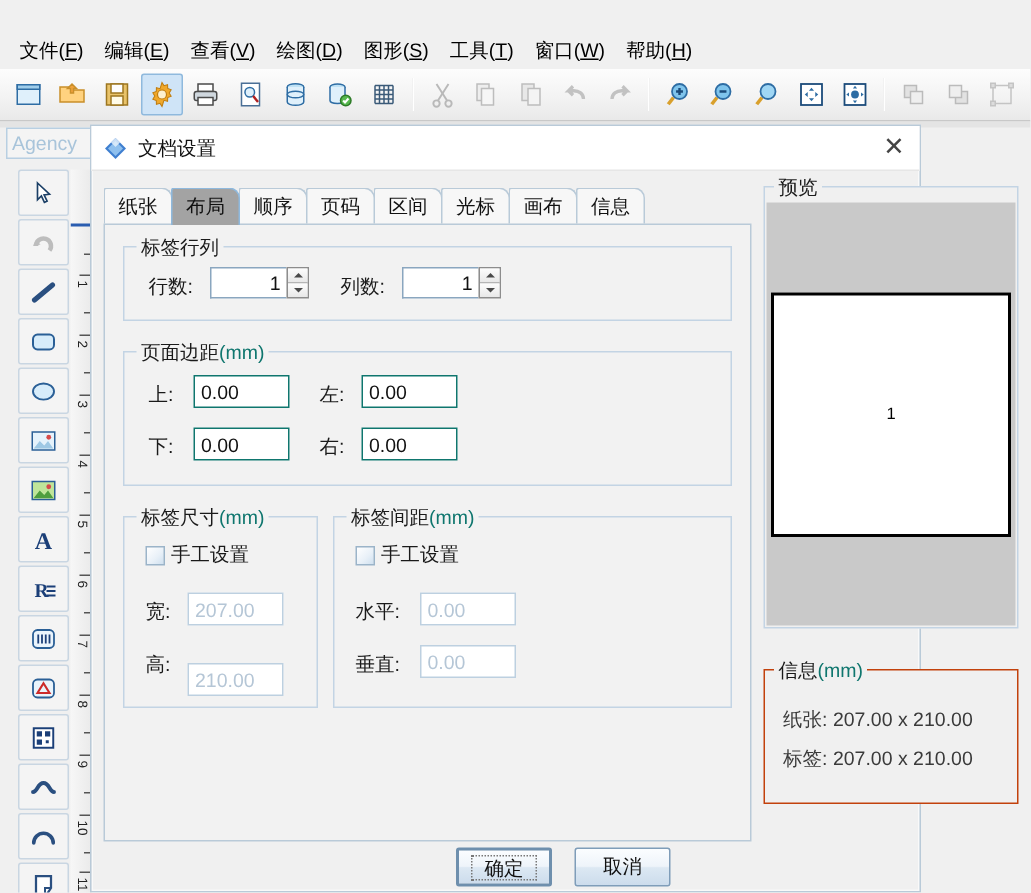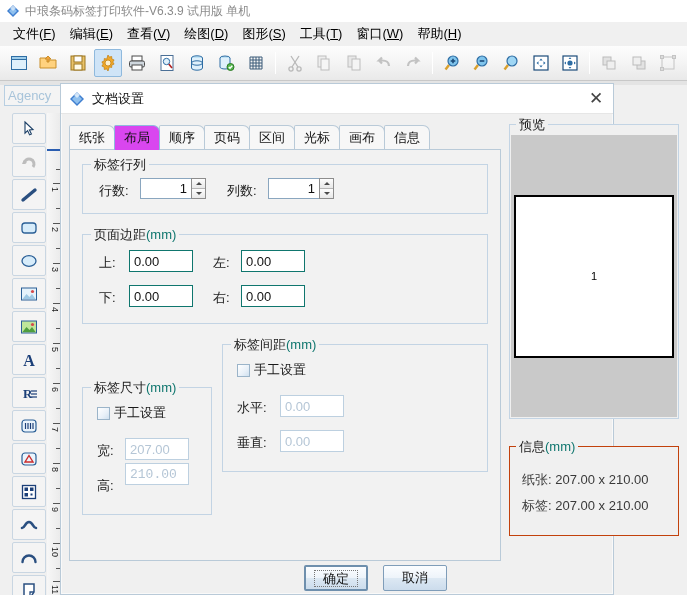--- a/index.html
+++ b/index.html
@@ -127,21 +127,21 @@
     display: flex; align-items: center;
     font-size: 13px; color: #111;
     background: #f7f7f7;
     border: 1px solid #b9cad8;
     border-bottom: none;
     margin-right: -1px;
     border-top-left-radius: 2px; border-top-right-radius: 7px;
     white-space: nowrap;
   }
   .tab.active {
-    background: #d946ef;
+    background: #a3a3a3;
     border-color: #8fb9dd;
     z-index: 3;
   }
 
   .tabpanel {
     position: absolute; left: 8px; top: 65px; width: 432px; height: 412px;
     background: #f2f2f2; border: 1px solid #b9cad8;
   }
 
   
@@ -240,30 +240,20 @@
   .dbtn.default { border: 2px solid #6e8fad; }
   .dbtn.default .inner {
     border: 1px dotted #777; padding: 0 8px; line-height: 15px;
   }
 </style>
 </head>
 <body>
 
 <div id="app">
 
-  <div class="titlebar">
-    <span class="title-ico">
-      <svg width="14" height="14" viewBox="0 0 14 14">
-        <polygon points="7,1 13,7 7,13 1,7" fill="#3f7fd0"></polygon>
-        <polygon points="7,3 11,7 7,11 3,7" fill="#8fc0ee"></polygon>
-        <polygon points="7,1 10,4 7,7 4,4" fill="#d8e9f9" opacity="0.8"></polygon>
-      </svg>
-    </span>
-    <span class="title-text">中琅条码标签打印软件-V6.3.9 试用版 单机</span>
-  </div>
 
   <div class="menubar">
     <div class="menu-item"><span>文件</span>(<u>F</u>)</div>
     <div class="menu-item"><span>编辑</span>(<u>E</u>)</div>
     <div class="menu-item"><span>查看</span>(<u>V</u>)</div>
     <div class="menu-item"><span>绘图</span>(<u>D</u>)</div>
     <div class="menu-item"><span>图形</span>(<u>S</u>)</div>
     <div class="menu-item"><span>工具</span>(<u>T</u>)</div>
     <div class="menu-item"><span>窗口</span>(<u>W</u>)</div>
     <div class="menu-item"><span>帮助</span>(<u>H</u>)</div>
@@ -668,33 +658,33 @@
         <span class="fld-label" style="left:130px; top:19px;">左:</span>
         <div class="tbox" style="left:158px; top:15px; width:64px; height:22px;">0.00</div>
 
         <span class="fld-label" style="left:16px; top:54px;">下:</span>
         <div class="tbox" style="left:46px; top:50px; width:64px; height:22px;">0.00</div>
 
         <span class="fld-label" style="left:130px; top:54px;">右:</span>
         <div class="tbox" style="left:158px; top:50px; width:64px; height:22px;">0.00</div>
       </div>
 
-      <div class="group" style="left:12px; top:194px; width:130px; height:128px;margin-top:43px;">
+      <div class="group" style="left:12px; top:194px; width:130px; height:128px;">
         <span class="glegend"><span>标签尺寸</span><span class="unit">(mm)</span></span>
 
         <div class="chk" style="left:14px; top:16px;">
           <span class="box"></span>
           <span class="ctext">手工设置</span>
         </div>
 
         <span class="fld-label" style="left:14px; top:54px;">宽:</span>
         <div class="tbox disabled" style="left:42px; top:50px; width:64px; height:22px;">207.00</div>
 
         <span class="fld-label" style="left:14px; top:89px;">高:</span>
-        <div class="tbox disabled" style="left:42px; top:75px; width:64px; height:22px;font-family:Liberation Mono, monospace;">210.00</div>
+        <div class="tbox disabled" style="left:42px; top:97px; width:64px; height:22px;">210.00</div>
       </div>
 
       <div class="group" style="left:152px; top:194px; width:266px; height:128px;">
         <span class="glegend"><span>标签间距</span><span class="unit">(mm)</span></span>
 
         <div class="chk" style="left:14px; top:16px;">
           <span class="box"></span>
           <span class="ctext">手工设置</span>
         </div>
 

